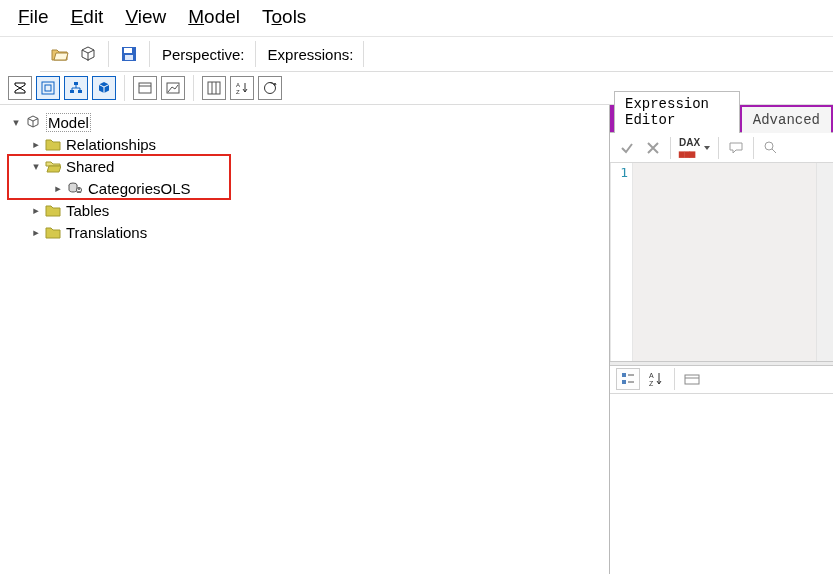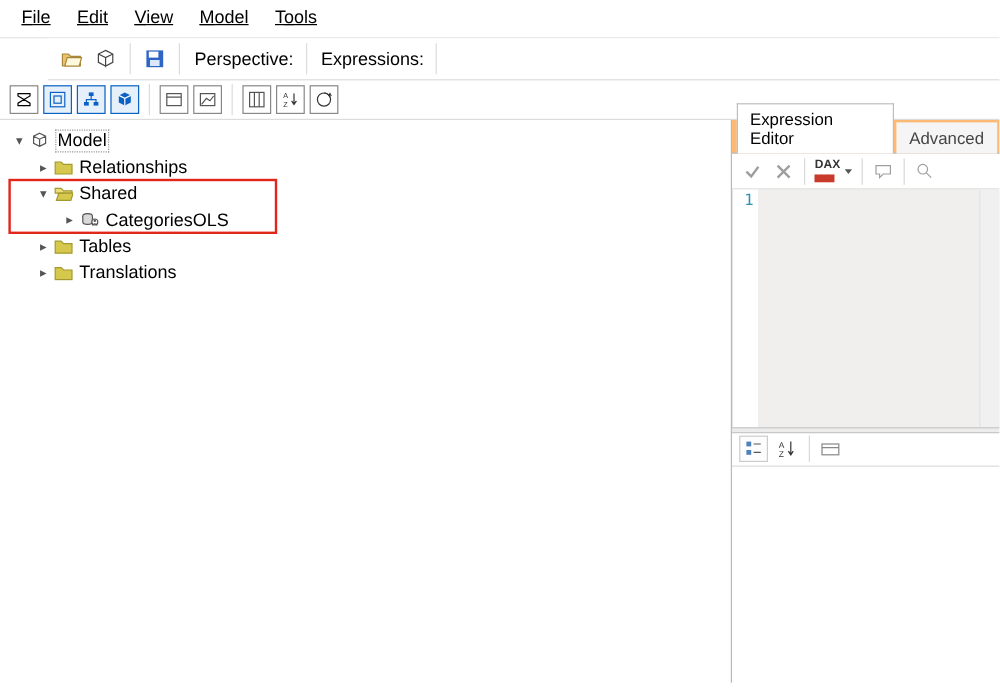--- a/index.html
+++ b/index.html
@@ -14,24 +14,23 @@
   }
   
   .menubar {
     display: flex;
     align-items: center;
     gap: 22px;
     padding: 6px 18px 8px 18px;
     border-bottom: 1px solid #e4e4e4;
   }
   .menubar-item {
-    font-size: 15px;
+    font-size: 19px;
     color: #000;
     cursor: default;
-    text-decoration: underline;
   }
   .menubar-item .ul { text-decoration: underline; }
   
   .toolbar1 {
     display: flex;
     align-items: center;
     padding: 4px 6px 4px 6px;
     border-bottom: 1px solid #dcdcdc;
     background: #fff;
     margin-left: 40px;
@@ -140,23 +139,24 @@
     left: -1px; right: 370px;
     top: -1px; bottom: -1px;
     border: 2px solid #e1261c;
     pointer-events: none;
   }
   
   .tabs {
     display: flex;
     align-items: flex-end;
     border-bottom: 1px solid #bdbdbd;
-    background: #fdba74;
+    background: #a21caf;
     height: 28px;
     padding-left: 4px;
+    font-family: Liberation Mono, monospace;
   }
   .tab {
     padding: 4px 10px 5px 10px;
     font-size: 14px;
     border: 1px solid #bdbdbd;
     border-bottom: none;
     background: #fff;
     margin-right: 2px;
     position: relative;
     top: 1px;

